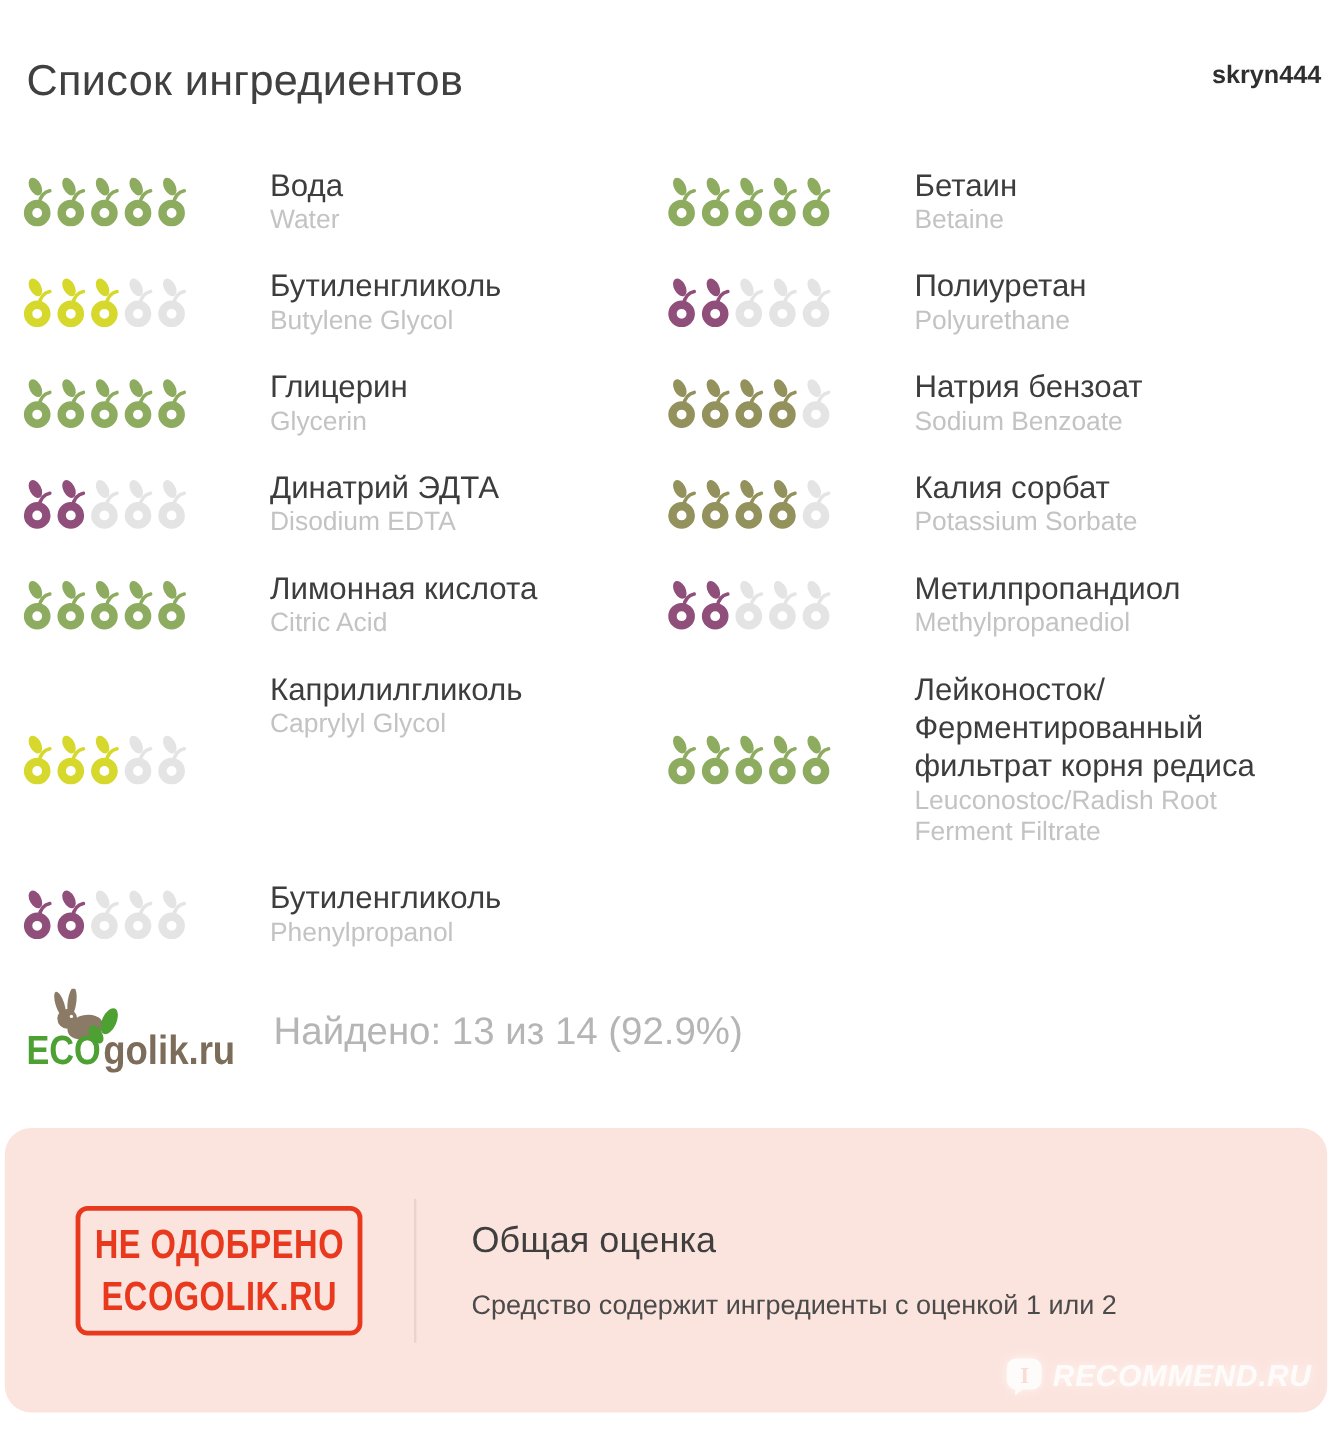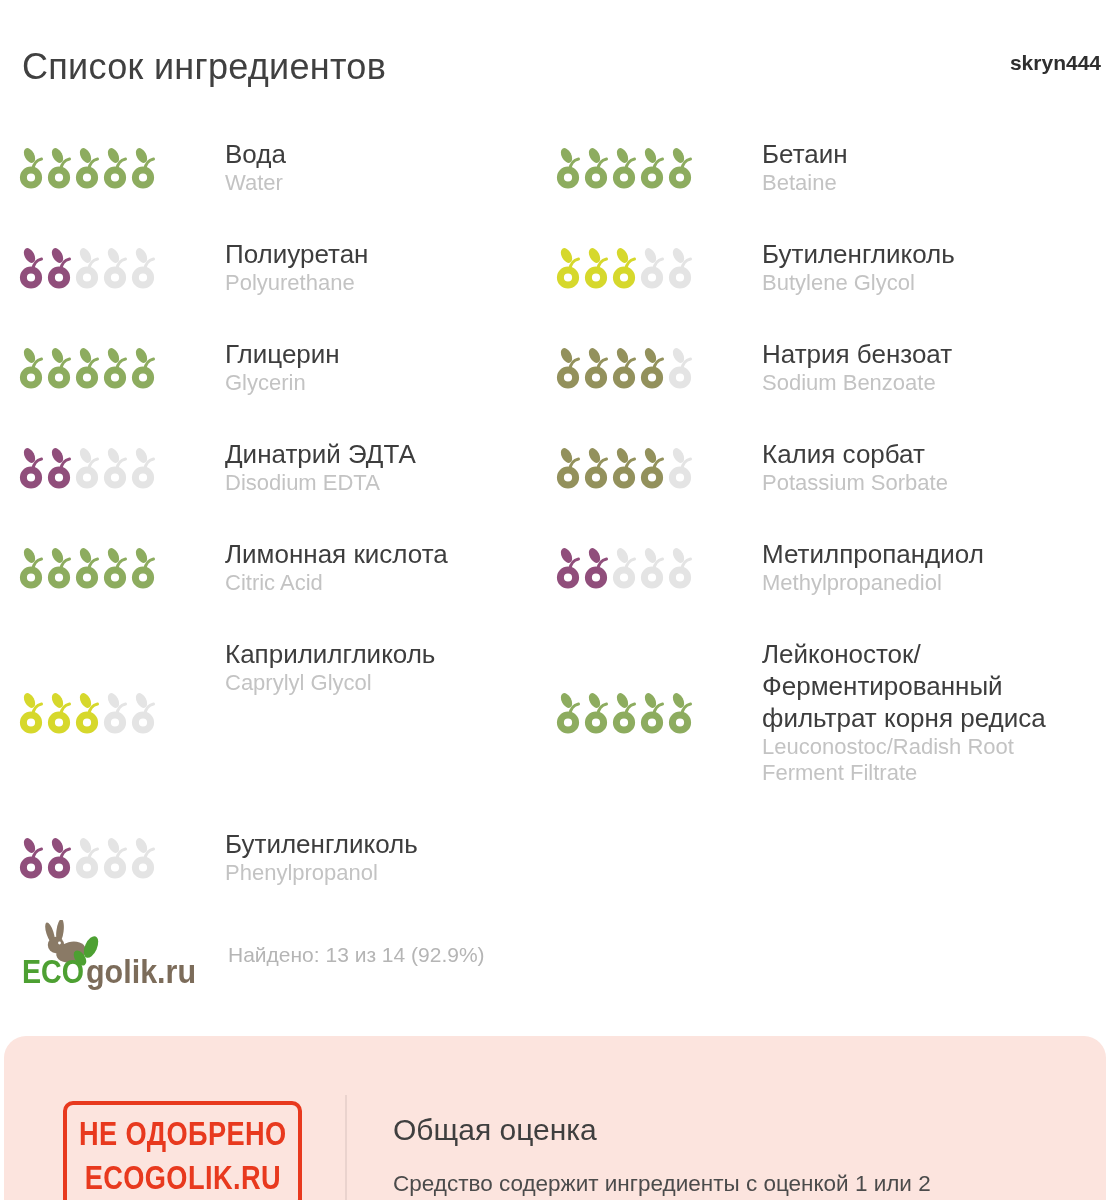--- a/index.html
+++ b/index.html
@@ -4,31 +4,31 @@
 <style>
   * { margin:0; padding:0; box-sizing:border-box; }
   html,body { width:1110px; height:1200px; background:#ffffff; overflow:hidden;
               font-family:"Liberation Sans","DejaVu Sans",sans-serif; }
   .page { position:relative; width:1110px; height:1200px; }
 
   .user-mark { position:absolute; top:5px; right:9px; font-size:21px; font-weight:700; color:#2f2f2f; }
 
   .title { margin:46px 0 0 22px; font-size:36px; font-weight:500; color:#404040; letter-spacing:0.3px; }
 
-  .grid { display:grid; grid-template-columns:537px 537px; row-gap:42px; margin:50px 0 0 18px; }
+  .grid { display:grid; grid-template-columns:537px 537px; row-gap:26px; margin:50px 0 0 18px; }
   .ing { display:flex; align-items:center; min-height:58px; }
   .rating { display:flex; width:140px; flex-shrink:0; }
   .rating svg { display:block; }
   .ing-text { margin-left:67px; max-width:330px; }
   .ru { font-size:26px; line-height:32px; font-weight:500; color:#3d3d3d; }
   .en { font-size:22px; line-height:26px; font-weight:500; color:#c3c3c3; }
   .text-top .ing-text { align-self:flex-start; }
 
   .site-row { display:flex; align-items:center; margin:34px 0 0 20px; }
-  .found { margin-left:28px; font-size:21px; color:#b5b5b5; }
+  .found { margin-left:28px; font-size:32px; color:#b5b5b5; }
 
   .verdict { position:relative; margin:46px 4px 0 4px; height:237px; border-radius:22px;
              display:flex; align-items:center; }
   .stamp { margin-left:59px; width:239px; height:108px; border:4px solid; border-radius:10px;
            display:flex; flex-direction:column; align-items:center; justify-content:center; flex-shrink:0; }
   .stamp-inner { transform:scaleX(0.8); transform-origin:center; text-align:center;
                  font-size:34px; line-height:44px; font-weight:700; letter-spacing:0.5px; white-space:nowrap; }
   .vdivider { width:2px; height:120px; background:rgba(0,0,0,0.07); margin-left:43px; flex-shrink:0; }
   .vtext { margin-left:46px; }
   .vheading { font-size:30px; font-weight:500; color:#3f3f3f; }
@@ -113,54 +113,20 @@
         </div>
       <div class="ing-text">
         <div class="ru">Бетаин</div>
         <div class="en">Betaine</div>
       </div>
     </div>
 
     <div class="ing">
       <div class="rating">
           <svg width="28" height="44" viewBox="0 0 28 44">
-            <ellipse cx="11.5" cy="10.5" rx="4.8" ry="8" fill="#904e7b" transform="rotate(-28 11.5 10.5)"></ellipse>
-            <path d="M14.5 25 C 15.5 19, 18.5 15, 23.5 14" stroke="#904e7b" stroke-width="3" fill="none" stroke-linecap="round"></path>
-            <circle cx="13" cy="32.5" r="7.6" fill="none" stroke="#904e7b" stroke-width="7"></circle>
-          </svg>
-          <svg width="28" height="44" viewBox="0 0 28 44">
-            <ellipse cx="11.5" cy="10.5" rx="4.8" ry="8" fill="#904e7b" transform="rotate(-28 11.5 10.5)"></ellipse>
-            <path d="M14.5 25 C 15.5 19, 18.5 15, 23.5 14" stroke="#904e7b" stroke-width="3" fill="none" stroke-linecap="round"></path>
-            <circle cx="13" cy="32.5" r="7.6" fill="none" stroke="#904e7b" stroke-width="7"></circle>
-          </svg>
-          <svg width="28" height="44" viewBox="0 0 28 44">
-            <ellipse cx="11.5" cy="10.5" rx="4.8" ry="8" fill="#e4e4e4" transform="rotate(-28 11.5 10.5)"></ellipse>
-            <path d="M14.5 25 C 15.5 19, 18.5 15, 23.5 14" stroke="#e4e4e4" stroke-width="3" fill="none" stroke-linecap="round"></path>
-            <circle cx="13" cy="32.5" r="7.6" fill="none" stroke="#e4e4e4" stroke-width="7"></circle>
-          </svg>
-          <svg width="28" height="44" viewBox="0 0 28 44">
-            <ellipse cx="11.5" cy="10.5" rx="4.8" ry="8" fill="#e4e4e4" transform="rotate(-28 11.5 10.5)"></ellipse>
-            <path d="M14.5 25 C 15.5 19, 18.5 15, 23.5 14" stroke="#e4e4e4" stroke-width="3" fill="none" stroke-linecap="round"></path>
-            <circle cx="13" cy="32.5" r="7.6" fill="none" stroke="#e4e4e4" stroke-width="7"></circle>
-          </svg>
-          <svg width="28" height="44" viewBox="0 0 28 44">
-            <ellipse cx="11.5" cy="10.5" rx="4.8" ry="8" fill="#e4e4e4" transform="rotate(-28 11.5 10.5)"></ellipse>
-            <path d="M14.5 25 C 15.5 19, 18.5 15, 23.5 14" stroke="#e4e4e4" stroke-width="3" fill="none" stroke-linecap="round"></path>
-            <circle cx="13" cy="32.5" r="7.6" fill="none" stroke="#e4e4e4" stroke-width="7"></circle>
-          </svg>
-        </div>
-      <div class="ing-text">
-        <div class="ru">Полиуретан</div>
-        <div class="en">Polyurethane</div>
-      </div>
-    </div>
-
-    <div class="ing">
-      <div class="rating">
-          <svg width="28" height="44" viewBox="0 0 28 44">
             <ellipse cx="11.5" cy="10.5" rx="4.8" ry="8" fill="#d6d82c" transform="rotate(-28 11.5 10.5)"></ellipse>
             <path d="M14.5 25 C 15.5 19, 18.5 15, 23.5 14" stroke="#d6d82c" stroke-width="3" fill="none" stroke-linecap="round"></path>
             <circle cx="13" cy="32.5" r="7.6" fill="none" stroke="#d6d82c" stroke-width="7"></circle>
           </svg>
           <svg width="28" height="44" viewBox="0 0 28 44">
             <ellipse cx="11.5" cy="10.5" rx="4.8" ry="8" fill="#d6d82c" transform="rotate(-28 11.5 10.5)"></ellipse>
             <path d="M14.5 25 C 15.5 19, 18.5 15, 23.5 14" stroke="#d6d82c" stroke-width="3" fill="none" stroke-linecap="round"></path>
             <circle cx="13" cy="32.5" r="7.6" fill="none" stroke="#d6d82c" stroke-width="7"></circle>
           </svg>
           <svg width="28" height="44" viewBox="0 0 28 44">
@@ -175,20 +141,54 @@
           </svg>
           <svg width="28" height="44" viewBox="0 0 28 44">
             <ellipse cx="11.5" cy="10.5" rx="4.8" ry="8" fill="#e4e4e4" transform="rotate(-28 11.5 10.5)"></ellipse>
             <path d="M14.5 25 C 15.5 19, 18.5 15, 23.5 14" stroke="#e4e4e4" stroke-width="3" fill="none" stroke-linecap="round"></path>
             <circle cx="13" cy="32.5" r="7.6" fill="none" stroke="#e4e4e4" stroke-width="7"></circle>
           </svg>
         </div>
       <div class="ing-text">
         <div class="ru">Бутиленгликоль</div>
         <div class="en">Butylene Glycol</div>
+      </div>
+    </div>
+
+    <div class="ing">
+      <div class="rating">
+          <svg width="28" height="44" viewBox="0 0 28 44">
+            <ellipse cx="11.5" cy="10.5" rx="4.8" ry="8" fill="#904e7b" transform="rotate(-28 11.5 10.5)"></ellipse>
+            <path d="M14.5 25 C 15.5 19, 18.5 15, 23.5 14" stroke="#904e7b" stroke-width="3" fill="none" stroke-linecap="round"></path>
+            <circle cx="13" cy="32.5" r="7.6" fill="none" stroke="#904e7b" stroke-width="7"></circle>
+          </svg>
+          <svg width="28" height="44" viewBox="0 0 28 44">
+            <ellipse cx="11.5" cy="10.5" rx="4.8" ry="8" fill="#904e7b" transform="rotate(-28 11.5 10.5)"></ellipse>
+            <path d="M14.5 25 C 15.5 19, 18.5 15, 23.5 14" stroke="#904e7b" stroke-width="3" fill="none" stroke-linecap="round"></path>
+            <circle cx="13" cy="32.5" r="7.6" fill="none" stroke="#904e7b" stroke-width="7"></circle>
+          </svg>
+          <svg width="28" height="44" viewBox="0 0 28 44">
+            <ellipse cx="11.5" cy="10.5" rx="4.8" ry="8" fill="#e4e4e4" transform="rotate(-28 11.5 10.5)"></ellipse>
+            <path d="M14.5 25 C 15.5 19, 18.5 15, 23.5 14" stroke="#e4e4e4" stroke-width="3" fill="none" stroke-linecap="round"></path>
+            <circle cx="13" cy="32.5" r="7.6" fill="none" stroke="#e4e4e4" stroke-width="7"></circle>
+          </svg>
+          <svg width="28" height="44" viewBox="0 0 28 44">
+            <ellipse cx="11.5" cy="10.5" rx="4.8" ry="8" fill="#e4e4e4" transform="rotate(-28 11.5 10.5)"></ellipse>
+            <path d="M14.5 25 C 15.5 19, 18.5 15, 23.5 14" stroke="#e4e4e4" stroke-width="3" fill="none" stroke-linecap="round"></path>
+            <circle cx="13" cy="32.5" r="7.6" fill="none" stroke="#e4e4e4" stroke-width="7"></circle>
+          </svg>
+          <svg width="28" height="44" viewBox="0 0 28 44">
+            <ellipse cx="11.5" cy="10.5" rx="4.8" ry="8" fill="#e4e4e4" transform="rotate(-28 11.5 10.5)"></ellipse>
+            <path d="M14.5 25 C 15.5 19, 18.5 15, 23.5 14" stroke="#e4e4e4" stroke-width="3" fill="none" stroke-linecap="round"></path>
+            <circle cx="13" cy="32.5" r="7.6" fill="none" stroke="#e4e4e4" stroke-width="7"></circle>
+          </svg>
+        </div>
+      <div class="ing-text">
+        <div class="ru">Полиуретан</div>
+        <div class="en">Polyurethane</div>
       </div>
     </div>
 
     <div class="ing">
       <div class="rating">
           <svg width="28" height="44" viewBox="0 0 28 44">
             <ellipse cx="11.5" cy="10.5" rx="4.8" ry="8" fill="#8dac5f" transform="rotate(-28 11.5 10.5)"></ellipse>
             <path d="M14.5 25 C 15.5 19, 18.5 15, 23.5 14" stroke="#8dac5f" stroke-width="3" fill="none" stroke-linecap="round"></path>
             <circle cx="13" cy="32.5" r="7.6" fill="none" stroke="#8dac5f" stroke-width="7"></circle>
           </svg>

